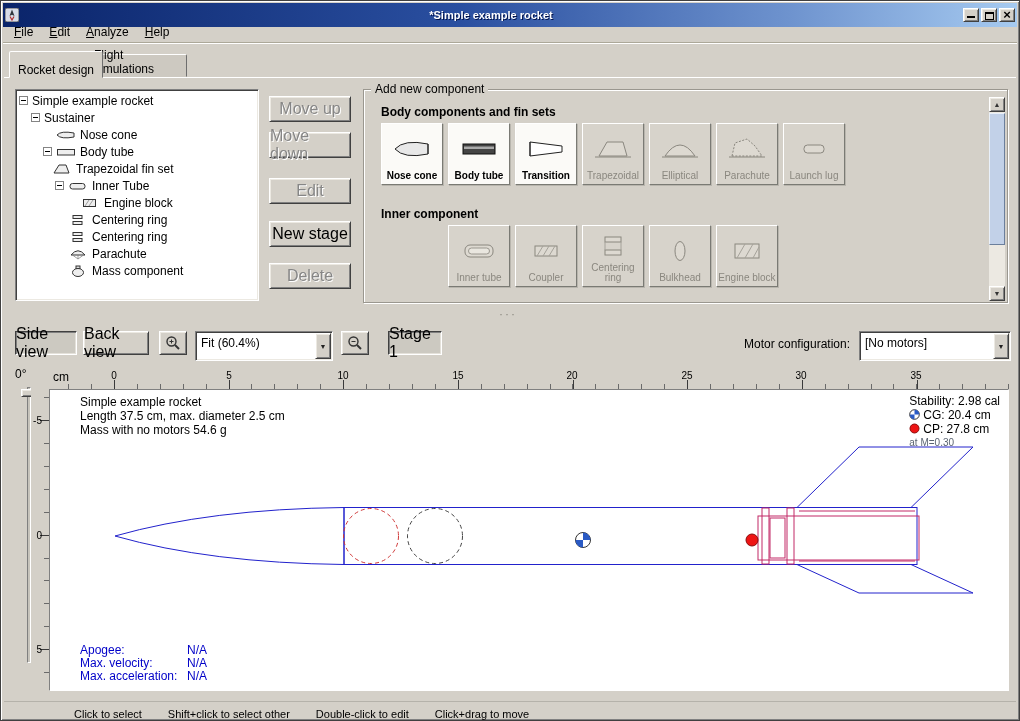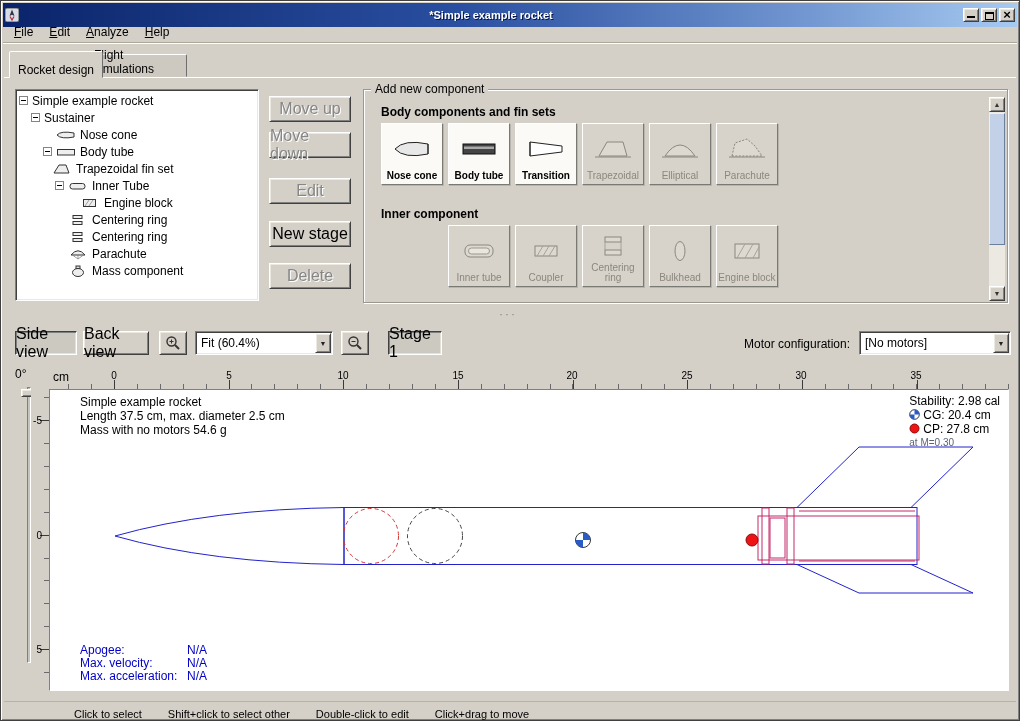--- a/index.html
+++ b/index.html
@@ -60,21 +60,21 @@
   .card .clabel{font-size:10px;line-height:10px;text-align:center}
   .card.off{background:#d7d3cb}
   .card.off .clabel{color:#8a877f}
   
   .sb{position:absolute;left:988px;top:96px;width:16px;height:204px;background:#ece9e2}
   .sb-btn{position:absolute;left:0;width:16px;height:15px;font-size:7px;color:#333}
   .sb-thumb{position:absolute;left:0;top:16px;width:16px;height:132px;background:#c2d1e8;
     border:1px solid;border-color:#e9f0fa #6b7f9c #6b7f9c #e9f0fa}
   
   .tb{position:absolute;top:330px;height:24px}
-  .combo{background:#fff;position:absolute;top:330px;height:24px}
+  .combo{background:#fff;position:absolute;top:330px;height:30px}
   .combo .ctext{position:absolute;left:5px;top:4px;white-space:nowrap}
   .combo-arrow{position:absolute;top:1px;right:1px;bottom:1px;width:16px;font-size:7px;color:#222}
   .combo-arrow::before{content:"▼"}
   .sb-up::before{content:"▲"}
   .sb-dn::before{content:"▼"}
   
   .h-ruler{position:absolute;left:48px;top:368px;width:960px;height:20px;background:#d4d0c8;
     background-image:
       repeating-linear-gradient(to right,#3a3a3a 0 1px,transparent 1px 114.65px),
       repeating-linear-gradient(to right,#6a6a6a 0 1px,transparent 1px 22.93px);
@@ -289,20 +289,28 @@
   </div>
   <div class="card off" style="left:715px;top:122px">
     <span class="cicon">
         <svg width="40" height="26">
           <path d="M5,20 L8,7 L20,3 L28,10 L35,20 Z" fill="#ddd9d1" stroke="#8a877f" stroke-dasharray="2 1.5"></path>
           <line x1="2" y1="21" x2="38" y2="21" stroke="#8a877f"></line>
         </svg>
       </span>
     <span class="clabel">Parachute</span>
   </div>
+  <div class="card off" style="left:782px;top:122px">
+    <span class="cicon">
+        <svg width="40" height="26">
+          <rect x="10" y="9" width="20" height="8" rx="3.5" fill="#ddd9d1" stroke="#8a877f"></rect>
+        </svg>
+      </span>
+    <span class="clabel">Launch lug</span>
+  </div>
 
   <div class="sec-label" style="left:380px;top:206px">Inner component</div>
 
   <div class="card off" style="left:447px;top:224px">
     <span class="cicon">
         <svg width="40" height="26">
           <rect x="6" y="7" width="28" height="12" rx="5" fill="#ddd9d1" stroke="#8a877f"></rect>
           <rect x="9.5" y="10" width="21" height="6" rx="3" fill="#e9e6df" stroke="#9a978f"></rect>
         </svg>
       </span>

